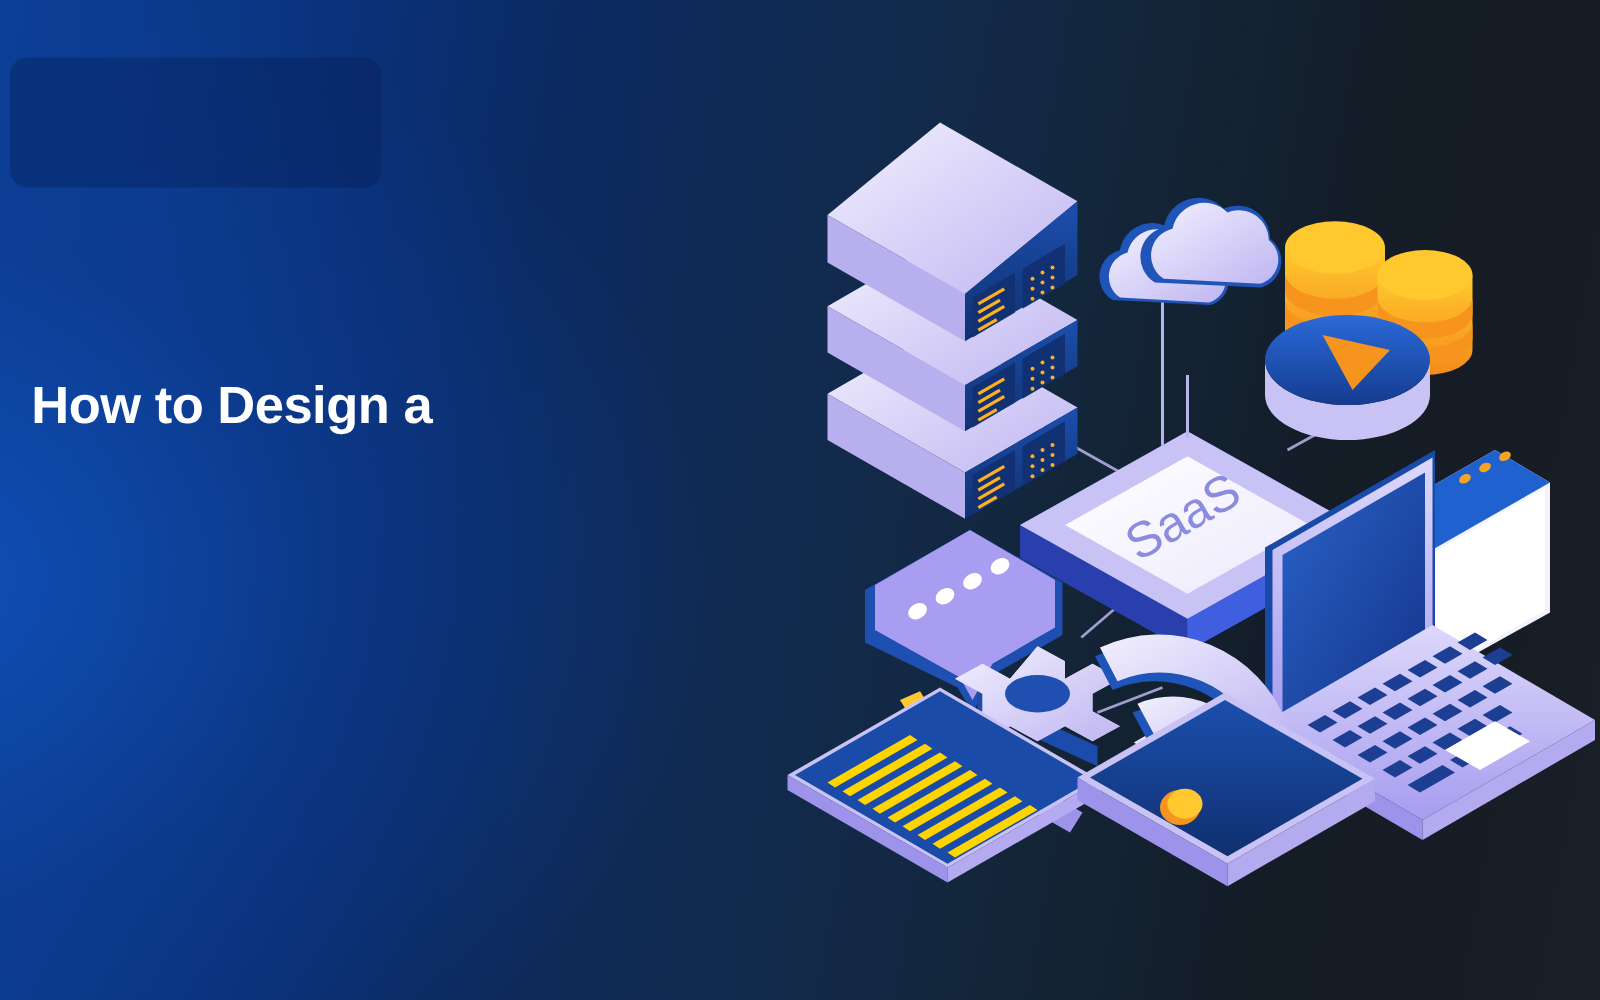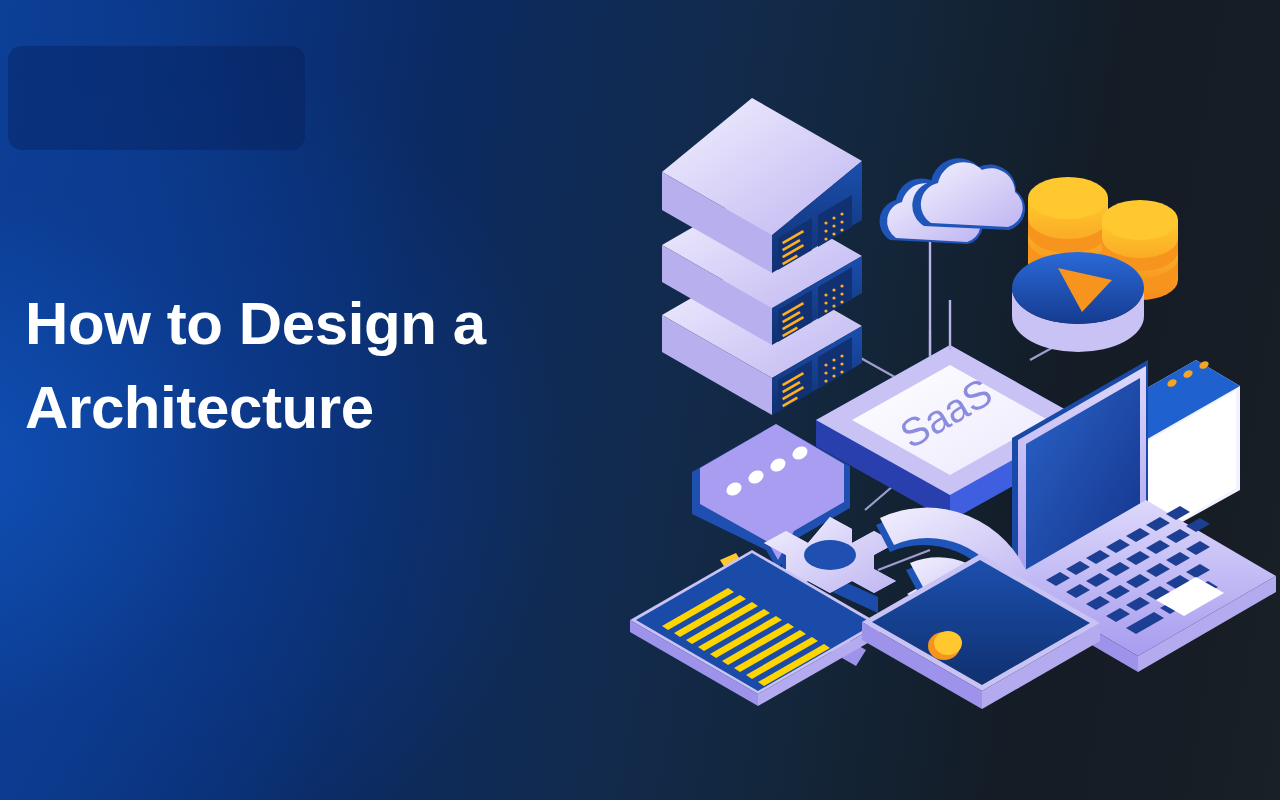--- a/index.html
+++ b/index.html
@@ -37,41 +37,40 @@
     border-radius:14px;
     background:rgba(6,30,85,0.38);
   }
 
   
   .headline {
     position:absolute;
     left:25px; top:282px;
     width:500px;
     color:#ffffff;
-    font-size:60px;
+    font-size:42px;
     font-weight:bold;
     line-height:84px;
     letter-spacing:-0.4px;
   }
   .headline .ln { display:block; white-space:nowrap; }
 
   
   #art { position:absolute; left:600px; top:60px; width:680px; height:680px; }
   #art svg { display:block; width:680px; height:680px; }
 </style>
 </head>
 <body>
 
 <div id="banner">
 
   <div class="logo-plate"></div>
 
   <h1 class="headline">
     <span class="ln">How to Design a</span>
-    <span class="ln">Architecture</span>
   </h1>
 
   <div id="art">
     <svg viewBox="0 0 680 680" xmlns="http://www.w3.org/2000/svg">
       <defs>
         <linearGradient id="gLav" x1="0" y1="0" x2="1" y2="1">
           <stop offset="0" stop-color="#f2f0fe"></stop>
             <stop offset="1" stop-color="#bfb6f2"></stop>
         </linearGradient>
         <linearGradient id="gLav2" x1="0" y1="0" x2="0" y2="1">

